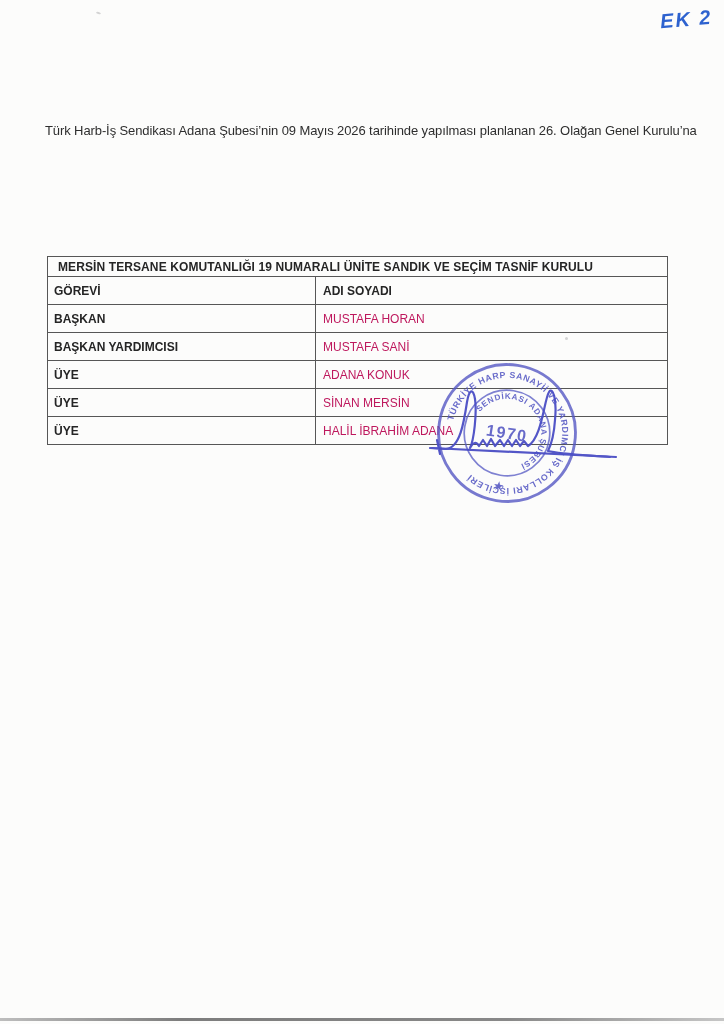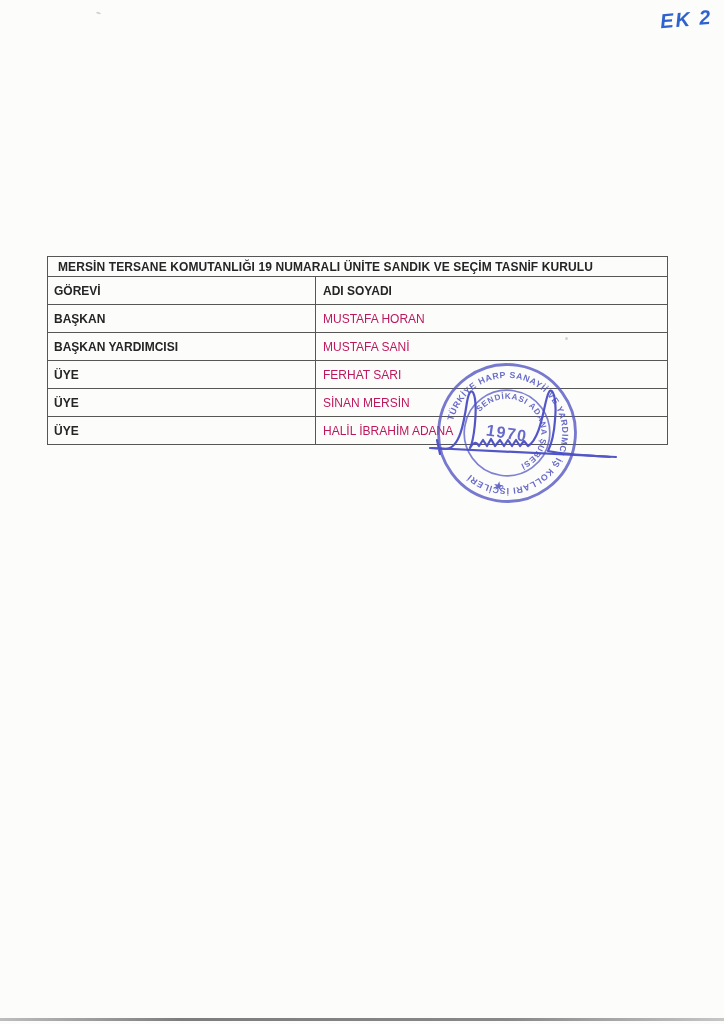--- a/index.html
+++ b/index.html
@@ -104,20 +104,21 @@
   .speck.s2 { left: 565px; top: 337px; width: 3px; height: 3px; }
 </style>
 </head>
 <body>
 
 <div class="page">
 
   <div class="ek-annotation">EK 2</div>
 
   <div class="intro">
+    <div>Türk Harb-İş Sendikası Adana Şubesi’nin 09 Mayıs 2026 tarihinde yapılması planlanan 26. Olağan Genel Kurulu’na</div>
   </div>
 
   <table class="kurul">
     <tbody>
       <tr class="title-row">
         <td colspan="2">MERSİN TERSANE KOMUTANLIĞI 19 NUMARALI ÜNİTE SANDIK VE SEÇİM TASNİF KURULU</td>
       </tr>
       <tr>
         <th>GÖREVİ</th>
         <th class="name-col">ADI SOYADI</th>
@@ -125,21 +126,21 @@
       <tr>
         <td class="role">BAŞKAN</td>
         <td class="name">MUSTAFA HORAN</td>
       </tr>
       <tr>
         <td class="role">BAŞKAN YARDIMCISI</td>
         <td class="name">MUSTAFA SANİ</td>
       </tr>
       <tr>
         <td class="role">ÜYE</td>
-        <td class="name">FERHAT SARI</td>
+        <td class="name">ADANA KONUK</td>
       </tr>
       <tr>
         <td class="role">ÜYE</td>
         <td class="name">SİNAN MERSİN</td>
       </tr>
       <tr>
         <td class="role">ÜYE</td>
         <td class="name">HALİL İBRAHİM ADANA</td>
       </tr>
     </tbody>

